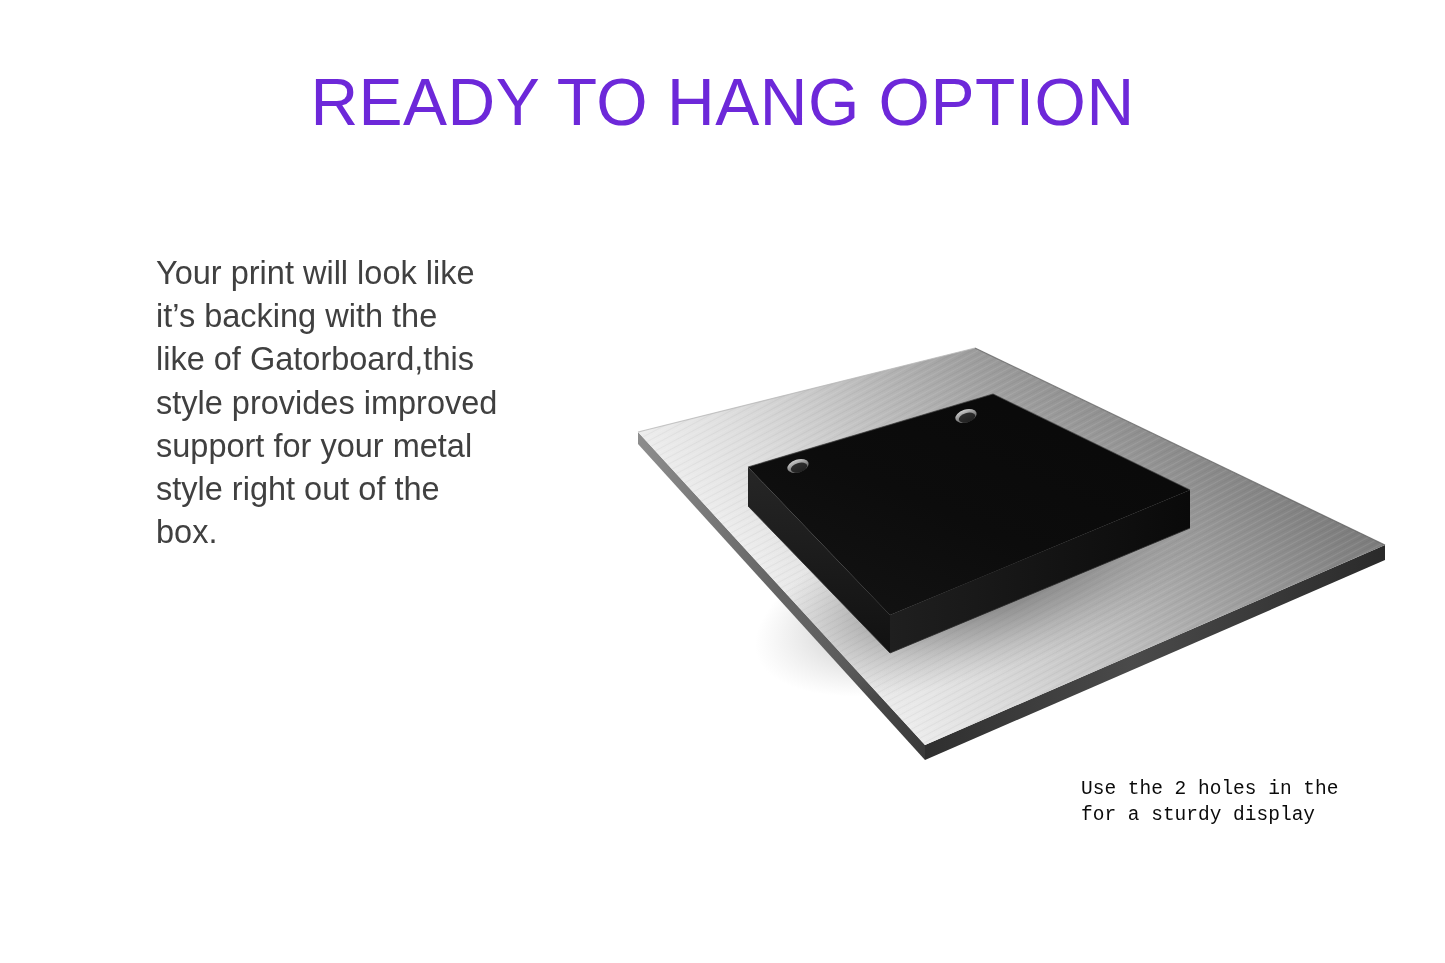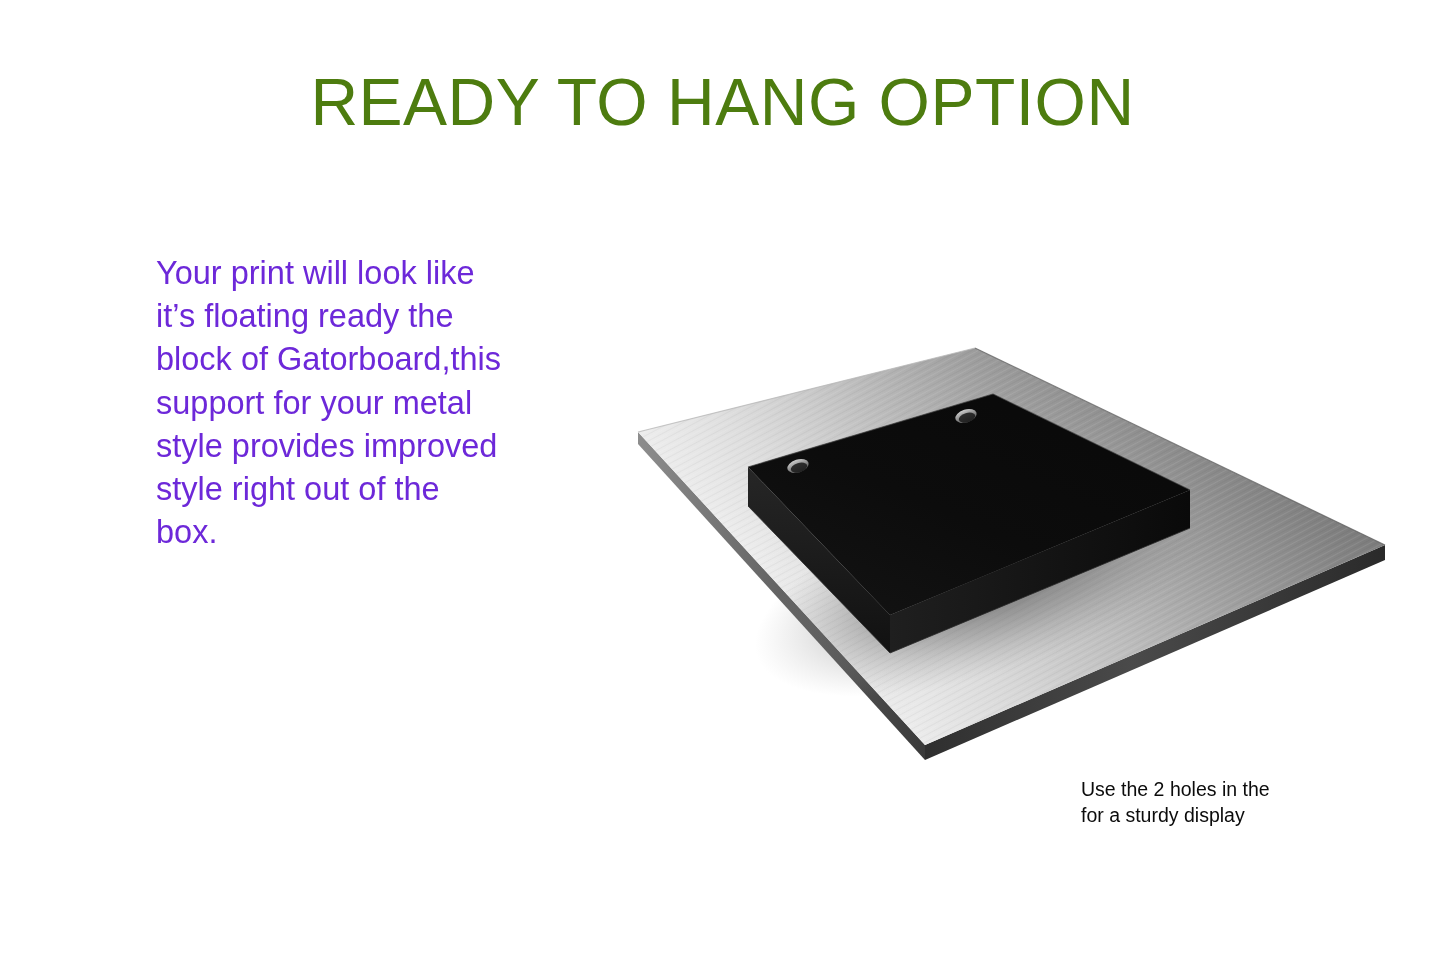--- a/index.html
+++ b/index.html
@@ -23,50 +23,51 @@
   #page-title {
     position: absolute;
     left: 0;
     top: 68px;
     width: 1445px;
     text-align: center;
     font-size: 66px;
     font-weight: 400;
     letter-spacing: 0.5px;
     line-height: 1.05;
-    color: #4d7c0f;
+    color: #6d28d9;
     white-space: pre;
   }
 
   
   #description {
     position: absolute;
     left: 156px;
     top: 252px;
     width: 400px;
     font-size: 32.5px;
     line-height: 43.2px;
     font-weight: 400;
-    color: #6d28d9;
+    color: #404040;
   }
   #description .line {
     display: block;
     white-space: pre;
   }
 
   
   #caption {
     position: absolute;
     left: 1081px;
     top: 777px;
     width: 330px;
     font-size: 19.5px;
     line-height: 25.5px;
     font-weight: 400;
     color: #0b0b0b;
+    font-family: Liberation Mono, monospace;
   }
   #caption .line {
     display: block;
     white-space: pre;
   }
 
   
   #product-figure {
     position: absolute;
     left: 600px;
@@ -82,24 +83,24 @@
 </style>
 </head>
 <body>
 
 <div id="slide">
 
   <div id="page-title">READY TO HANG OPTION</div>
 
   <div id="description">
     <span class="line">Your print will look like</span>
-    <span class="line">it’s floating ready the</span>
-    <span class="line">block of Gatorboard,this</span>
+    <span class="line">it’s backing with the</span>
+    <span class="line">like of Gatorboard,this</span>
+    <span class="line">style provides improved</span>
     <span class="line">support for your metal</span>
-    <span class="line">style provides improved</span>
     <span class="line">style right out of the</span>
     <span class="line">box.</span>
   </div>
 
   <div id="product-figure">
     <svg viewBox="0 0 830 460" xmlns="http://www.w3.org/2000/svg" shape-rendering="geometricPrecision">
       <defs>
 
         <linearGradient id="metalFace" x1="0.08" y1="0.92" x2="0.95" y2="0.06">
           <stop offset="0%" stop-color="#ffffff"></stop>

